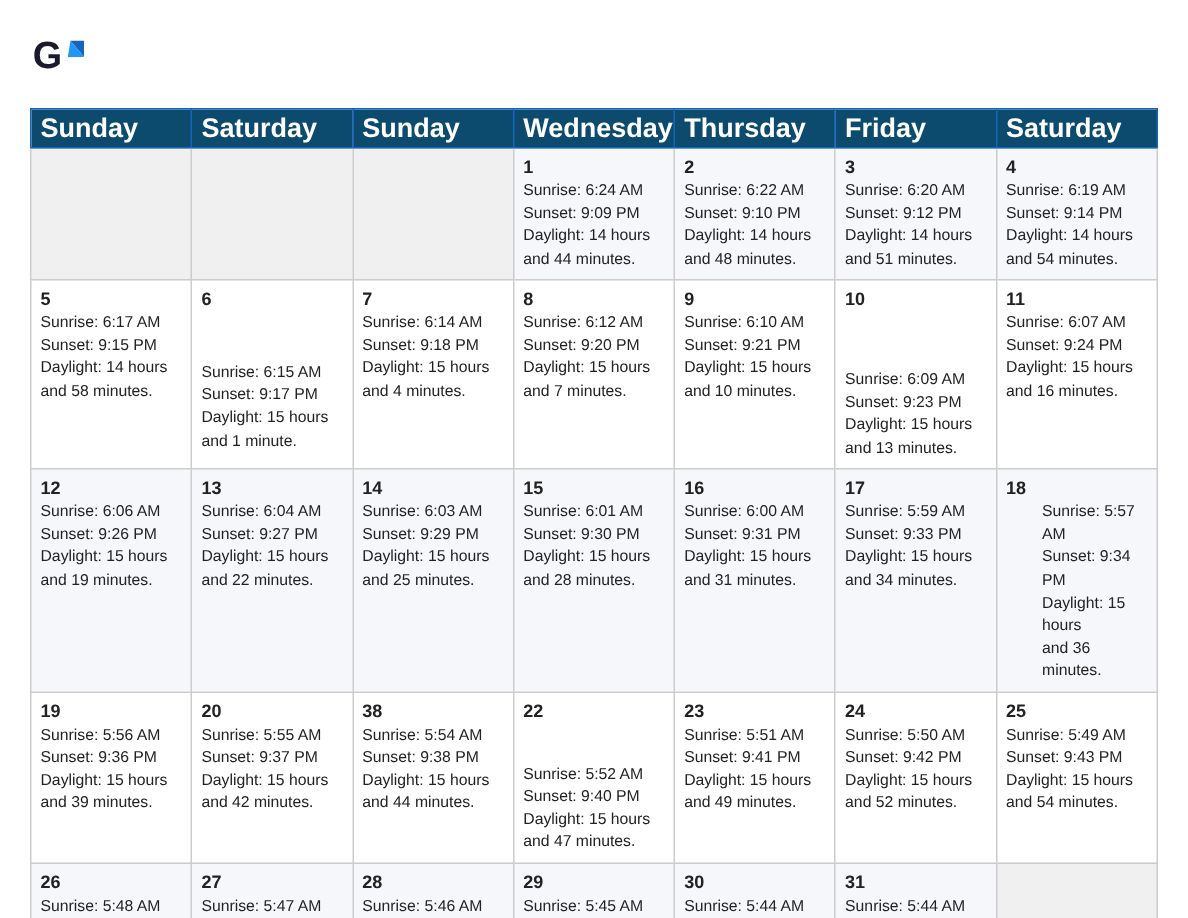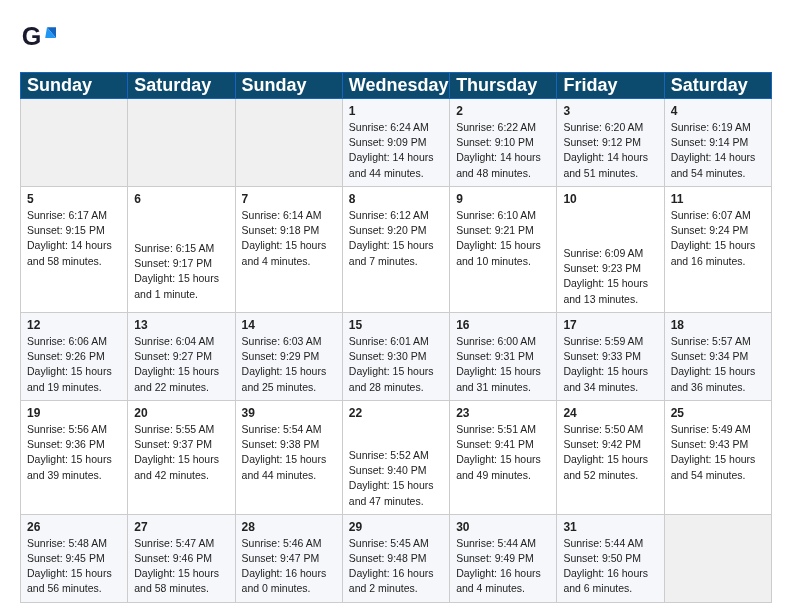--- a/index.html
+++ b/index.html
@@ -249,21 +249,21 @@
         </td>
         <td>
           <span class="day-num">17</span>
           <div class="day-info" style="white-space: pre-line;">Sunrise: 5:59 AM
 Sunset: 9:33 PM
 Daylight: 15 hours
 and 34 minutes.</div>
         </td>
         <td>
           <span class="day-num">18</span>
-          <div class="day-info" style="white-space: pre-line;">Sunrise: 5:57 AM
+          <div class="day-info" style="white-space: pre-line; margin-left: 24px;">Sunrise: 5:57 AM
 Sunset: 9:34 PM
 Daylight: 15 hours
 and 36 minutes.</div>
         </td>
       </tr>
       <tr>
         <td>
           <span class="day-num">19</span>
           <div class="day-info" style="white-space: pre-line;">Sunrise: 5:56 AM
 Sunset: 9:36 PM
@@ -271,21 +271,21 @@
 and 39 minutes.</div>
         </td>
         <td>
           <span class="day-num">20</span>
           <div class="day-info" style="white-space: pre-line;">Sunrise: 5:55 AM
 Sunset: 9:37 PM
 Daylight: 15 hours
 and 42 minutes.</div>
         </td>
         <td>
-          <span class="day-num">39</span>
+          <span class="day-num">38</span>
           <div class="day-info" style="white-space: pre-line;">Sunrise: 5:54 AM
 Sunset: 9:38 PM
 Daylight: 15 hours
 and 44 minutes.</div>
         </td>
         <td>
           <span class="day-num">22</span>
           <div class="day-info" style="white-space: pre-line; margin-top: 28px;">Sunrise: 5:52 AM
 Sunset: 9:40 PM
 Daylight: 15 hours

